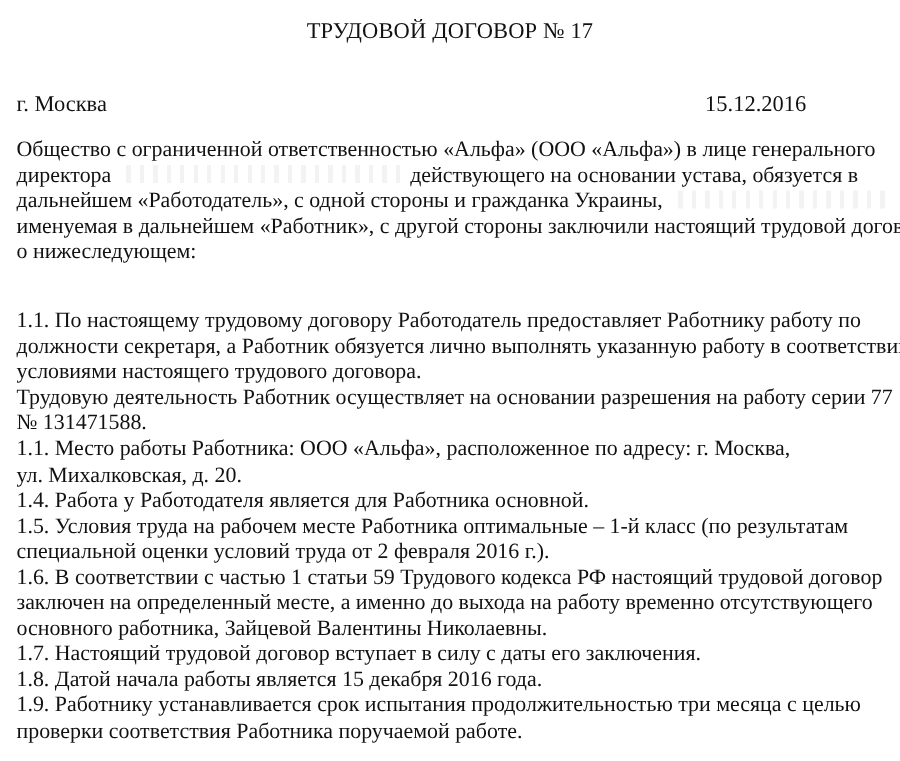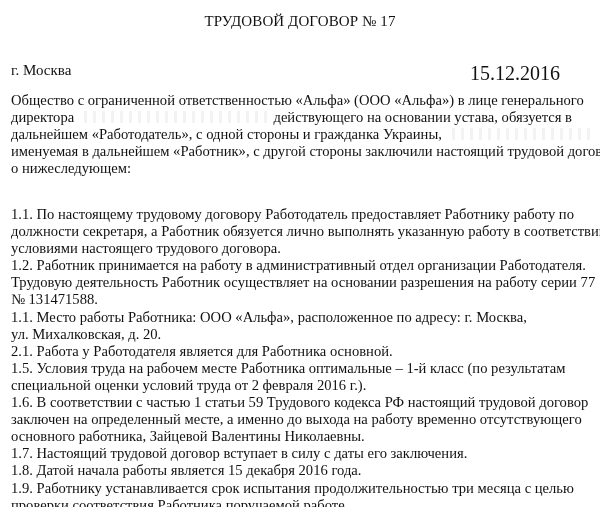--- a/index.html
+++ b/index.html
@@ -7,21 +7,21 @@
     width: 600px; height: 507px; overflow: hidden; position: relative;
     font-family: "Liberation Serif", "DejaVu Serif", serif;
     color: #111111;
   }
   .doc { position: absolute; left: 0; top: 0; width: 600px; height: 378px; }
   .title {
     position: absolute; top: 13px; left: 0; width: 600px; text-align: center;
     font-size: 15px; letter-spacing: 0.1px;
   }
   .place { position: absolute; left: 11px; top: 62px; font-size: 15px; }
-  .date { position: absolute; left: 470px; top: 62px; font-size: 20px; }
+  .date { position: absolute; left: 470px; top: 62px; font-size: 15px; }
   .body-block {
     position: absolute; left: 11px; top: 92px; width: 590px;
     font-size: 14.6px; line-height: 17.1px; white-space: nowrap;
   }
   .line { display: block; height: 17.1px; }
   .redacted {
     display: inline-block; height: 12px; vertical-align: -1px;
     background: repeating-linear-gradient(90deg, #ffffff 0 6px, #f3f3f3 6px 9px);
   }
   .heading {
@@ -47,26 +47,25 @@
     <span class="line"><span>дальнейшем «Работодатель», с одной стороны и гражданка Украины, </span><span class="redacted" style="width:150px"></span></span>
     <span class="line">именуемая в дальнейшем «Работник», с другой стороны заключили настоящий трудовой договор</span>
     <span class="line">о нижеследующем:</span>
   </div>
 
 
   <div class="clauses">
     <span class="line">1.1. По настоящему трудовому договору Работодатель предоставляет Работнику работу по</span>
     <span class="line">должности секретаря, а Работник обязуется лично выполнять указанную работу в соответствии с</span>
     <span class="line">условиями настоящего трудового договора.</span>
-    <span class="line">1.2. Работник принимается на работу в административный отдел организации Работодателя.</span>
     <span class="line">Трудовую деятельность Работник осуществляет на основании разрешения на работу серии 77</span>
     <span class="line">№ 131471588.</span>
     <span class="line">1.1. Место работы Работника: ООО «Альфа», расположенное по адресу: г. Москва,</span>
     <span class="line">ул. Михалковская, д. 20.</span>
-    <span class="line">2.1. Работа у Работодателя является для Работника основной.</span>
+    <span class="line">1.4. Работа у Работодателя является для Работника основной.</span>
     <span class="line">1.5. Условия труда на рабочем месте Работника оптимальные – 1-й класс (по результатам</span>
     <span class="line">специальной оценки условий труда от 2 февраля 2016 г.).</span>
     <span class="line">1.6. В соответствии с частью 1 статьи 59 Трудового кодекса РФ настоящий трудовой договор</span>
     <span class="line">заключен на определенный месте, а именно до выхода на работу временно отсутствующего</span>
     <span class="line">основного работника, Зайцевой Валентины Николаевны.</span>
     <span class="line">1.7. Настоящий трудовой договор вступает в силу с даты его заключения.</span>
     <span class="line">1.8. Датой начала работы является 15 декабря 2016 года.</span>
     <span class="line">1.9. Работнику устанавливается срок испытания продолжительностью три месяца с целью</span>
     <span class="line">проверки соответствия Работника поручаемой работе.</span>
   </div>

